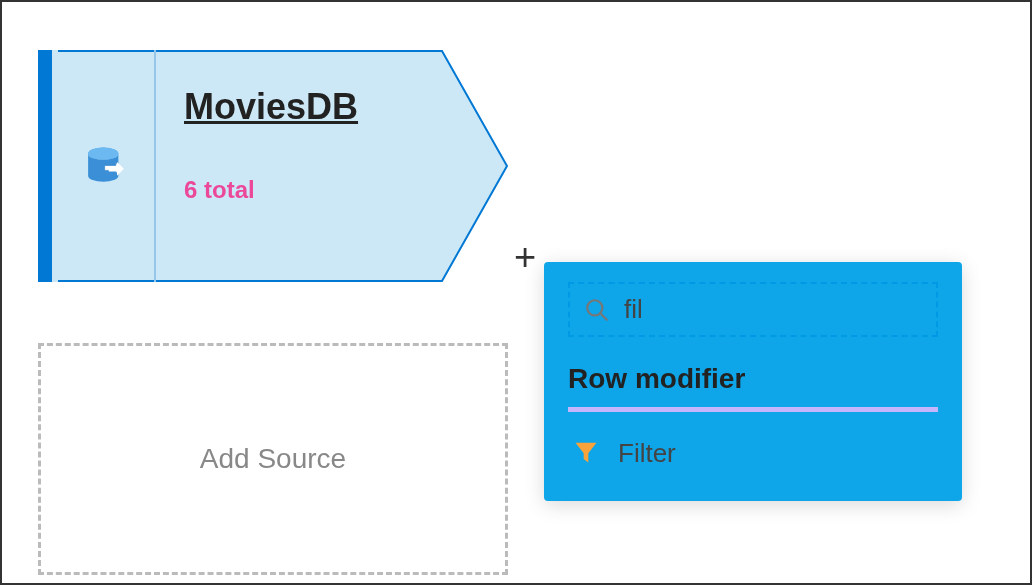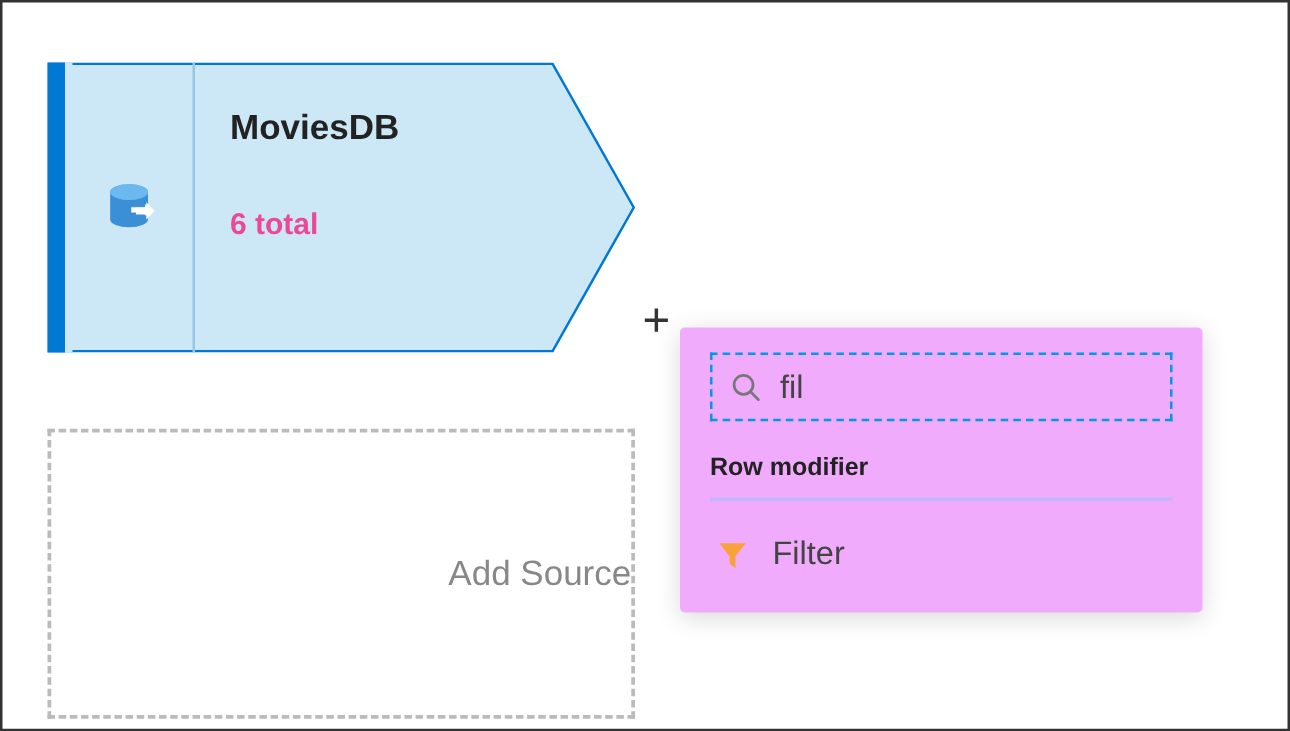--- a/index.html
+++ b/index.html
@@ -59,24 +59,25 @@
       width: 44px;
       height: 44px;
     }
     .source-body {
       position: relative;
       flex: 1;
       padding: 36px 28px 28px 28px;
       z-index: 2;
     }
     .source-title {
-      font-size: 28px;
+      font-size: 36px;
       font-weight: 600;
       color: #222;
       margin-bottom: 48px;
+      text-decoration: underline;
     }
     .source-columns-label {
       font-size: 22px;
       color: #888;
       margin-bottom: 4px;
     }
     .source-columns-value {
       font-size: 24px;
       font-weight: 600;
       color: #ec4899;
@@ -97,35 +98,35 @@
     
     .add-source {
       position: absolute;
       left: 36px;
       top: 341px;
       width: 470px;
       height: 232px;
       border: 3px dashed #bbb;
       display: flex;
       align-items: center;
-      justify-content: flex-end;
+      justify-content: center;
       cursor: pointer;
     }
     .add-source-label {
       font-size: 28px;
       color: #888;
     }
     
     
     .popup {
       position: absolute;
       left: 542px;
       top: 260px;
       width: 418px;
-      background: #f0abfc;
+      background: #0ea5e9;
       border-radius: 4px;
       box-shadow: 0 4px 20px rgba(0,0,0,0.15);
       padding: 20px 24px 24px 24px;
     }
     .search-box {
       display: flex;
       align-items: center;
       border: 2px dashed #0099e6;
       padding: 10px 14px;
       margin-bottom: 26px;
@@ -139,30 +140,30 @@
     .search-input {
       border: none;
       outline: none;
       font-size: 26px;
       color: #444;
       flex: 1;
       font-family: inherit;
       background: transparent;
     }
     .section-header {
-      font-size: 20px;
+      font-size: 28px;
       font-weight: 600;
       color: #222;
       padding-bottom: 12px;
-      border-bottom: 3px solid #c4b5fd;
+      border-bottom: 5px solid #c4b5fd;
       margin-bottom: 18px;
     }
     .menu-item {
       display: flex;
-      align-items: flex-end;
+      align-items: flex-start;
       gap: 18px;
       padding: 8px 4px;
       cursor: pointer;
     }
     .menu-item svg {
       width: 28px;
       height: 28px;
       flex-shrink: 0;
     }
     .menu-item-label {

